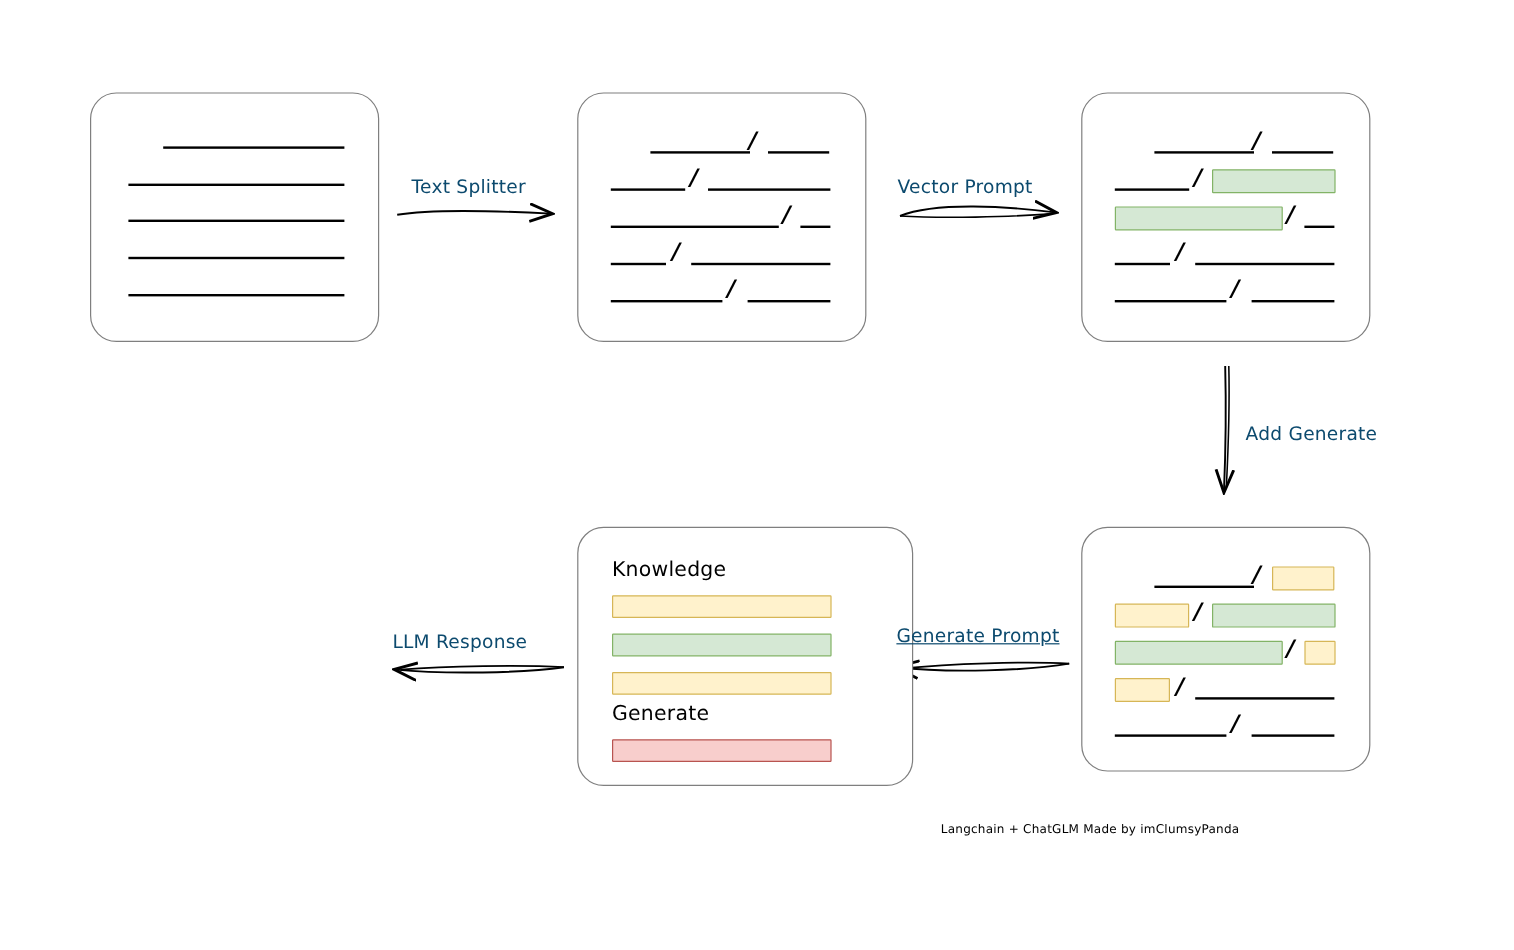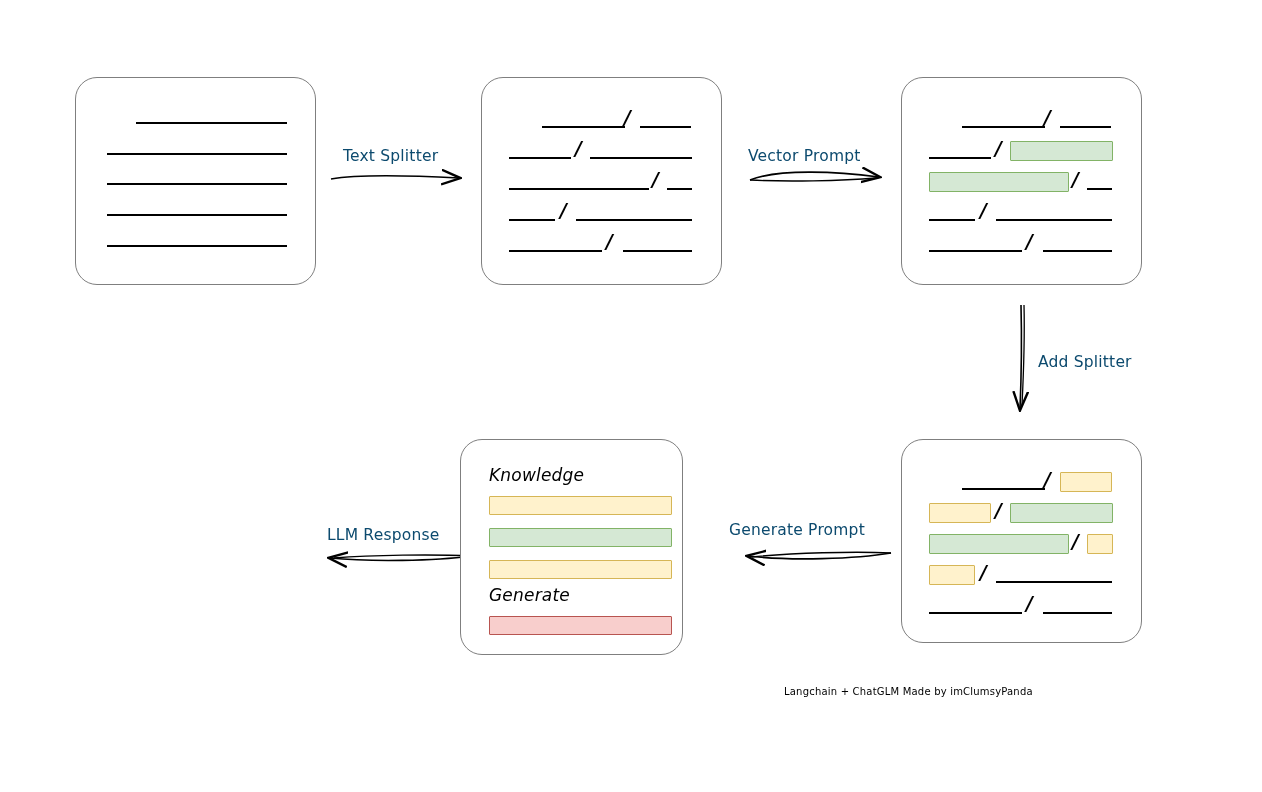--- a/index.html
+++ b/index.html
@@ -142,35 +142,35 @@
 
     <div class="chip yellow" style="left:27px;top:125px;width:46px;height:20px;"></div>
     <div class="slash" style="left:78px;top:123px;">/</div>
     <div class="line" style="left:94px;top:141px;width:116px;"></div>
 
     <div class="line" style="left:27px;top:172px;width:93px;"></div>
     <div class="slash" style="left:124px;top:154px;">/</div>
     <div class="line" style="left:141px;top:172px;width:69px;"></div>
   </div>
 
-  <div class="doc-box" style="left:460px;top:439px;width:223px;height:216px;font-style:italic;">
+  <div class="doc-box" style="left:481px;top:439px;width:280px;height:216px;">
     <div class="box-title" style="left:28px;top:25px;">Knowledge</div>
     <div class="chip yellow" style="left:28px;top:56px;width:183px;height:19px;"></div>
     <div class="chip green" style="left:28px;top:88px;width:183px;height:19px;"></div>
     <div class="chip yellow" style="left:28px;top:120px;width:183px;height:19px;"></div>
     <div class="box-title" style="left:28px;top:145px;">Generate</div>
     <div class="chip red" style="left:28px;top:176px;width:183px;height:19px;"></div>
   </div>
 
 
   <div class="edge-label" style="left:343px;top:147px;">Text Splitter</div>
 
   <div class="edge-label" style="left:748px;top:147px;">Vector Prompt</div>
 
-  <div class="edge-label" style="left:1038px;top:353px;">Add Splitter</div>
+  <div class="edge-label" style="left:1038px;top:353px;">Add Generate</div>
 
-  <div class="edge-label" style="left:729px;top:521px;">Generate Prompt</div>
+  <div class="edge-label" style="left:747px;top:521px;text-decoration:underline;">Generate Prompt</div>
 
   <div class="edge-label" style="left:327px;top:526px;">LLM Response</div>
 
   <div class="caption" style="left:784px;top:686px;">Langchain + ChatGLM Made by imClumsyPanda</div>
 
 </div>
 
 </body></html>

